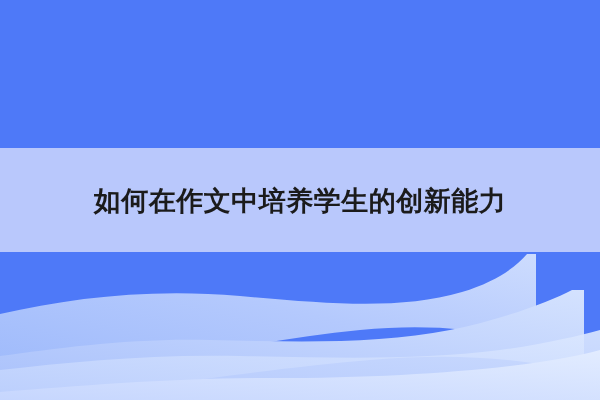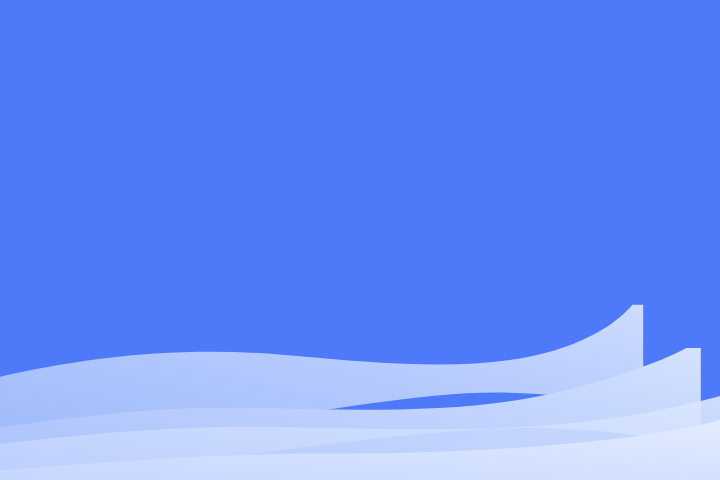--- a/index.html
+++ b/index.html
@@ -71,20 +71,23 @@
     height: 148px;
   }
 </style>
 </head>
 <body>
 
 <div id="banner">
 
   <div class="band-top"></div>
 
+  <div class="band-title">
+    <div class="title-text">如何在作文中培养学生的创新能力</div>
+  </div>
 
   <div class="band-waves">
     <svg viewBox="0 0 600 148" preserveAspectRatio="none">
       <defs>
         <linearGradient id="gRibbonA" x1="0" y1="1" x2="1" y2="0">
           <stop offset="0%" stop-color="#9db9fb"></stop>
           <stop offset="55%" stop-color="#b4c9fd"></stop>
           <stop offset="100%" stop-color="#cddcfe"></stop>
         </linearGradient>
         <linearGradient id="gRibbonB" x1="0" y1="1" x2="1" y2="0">

